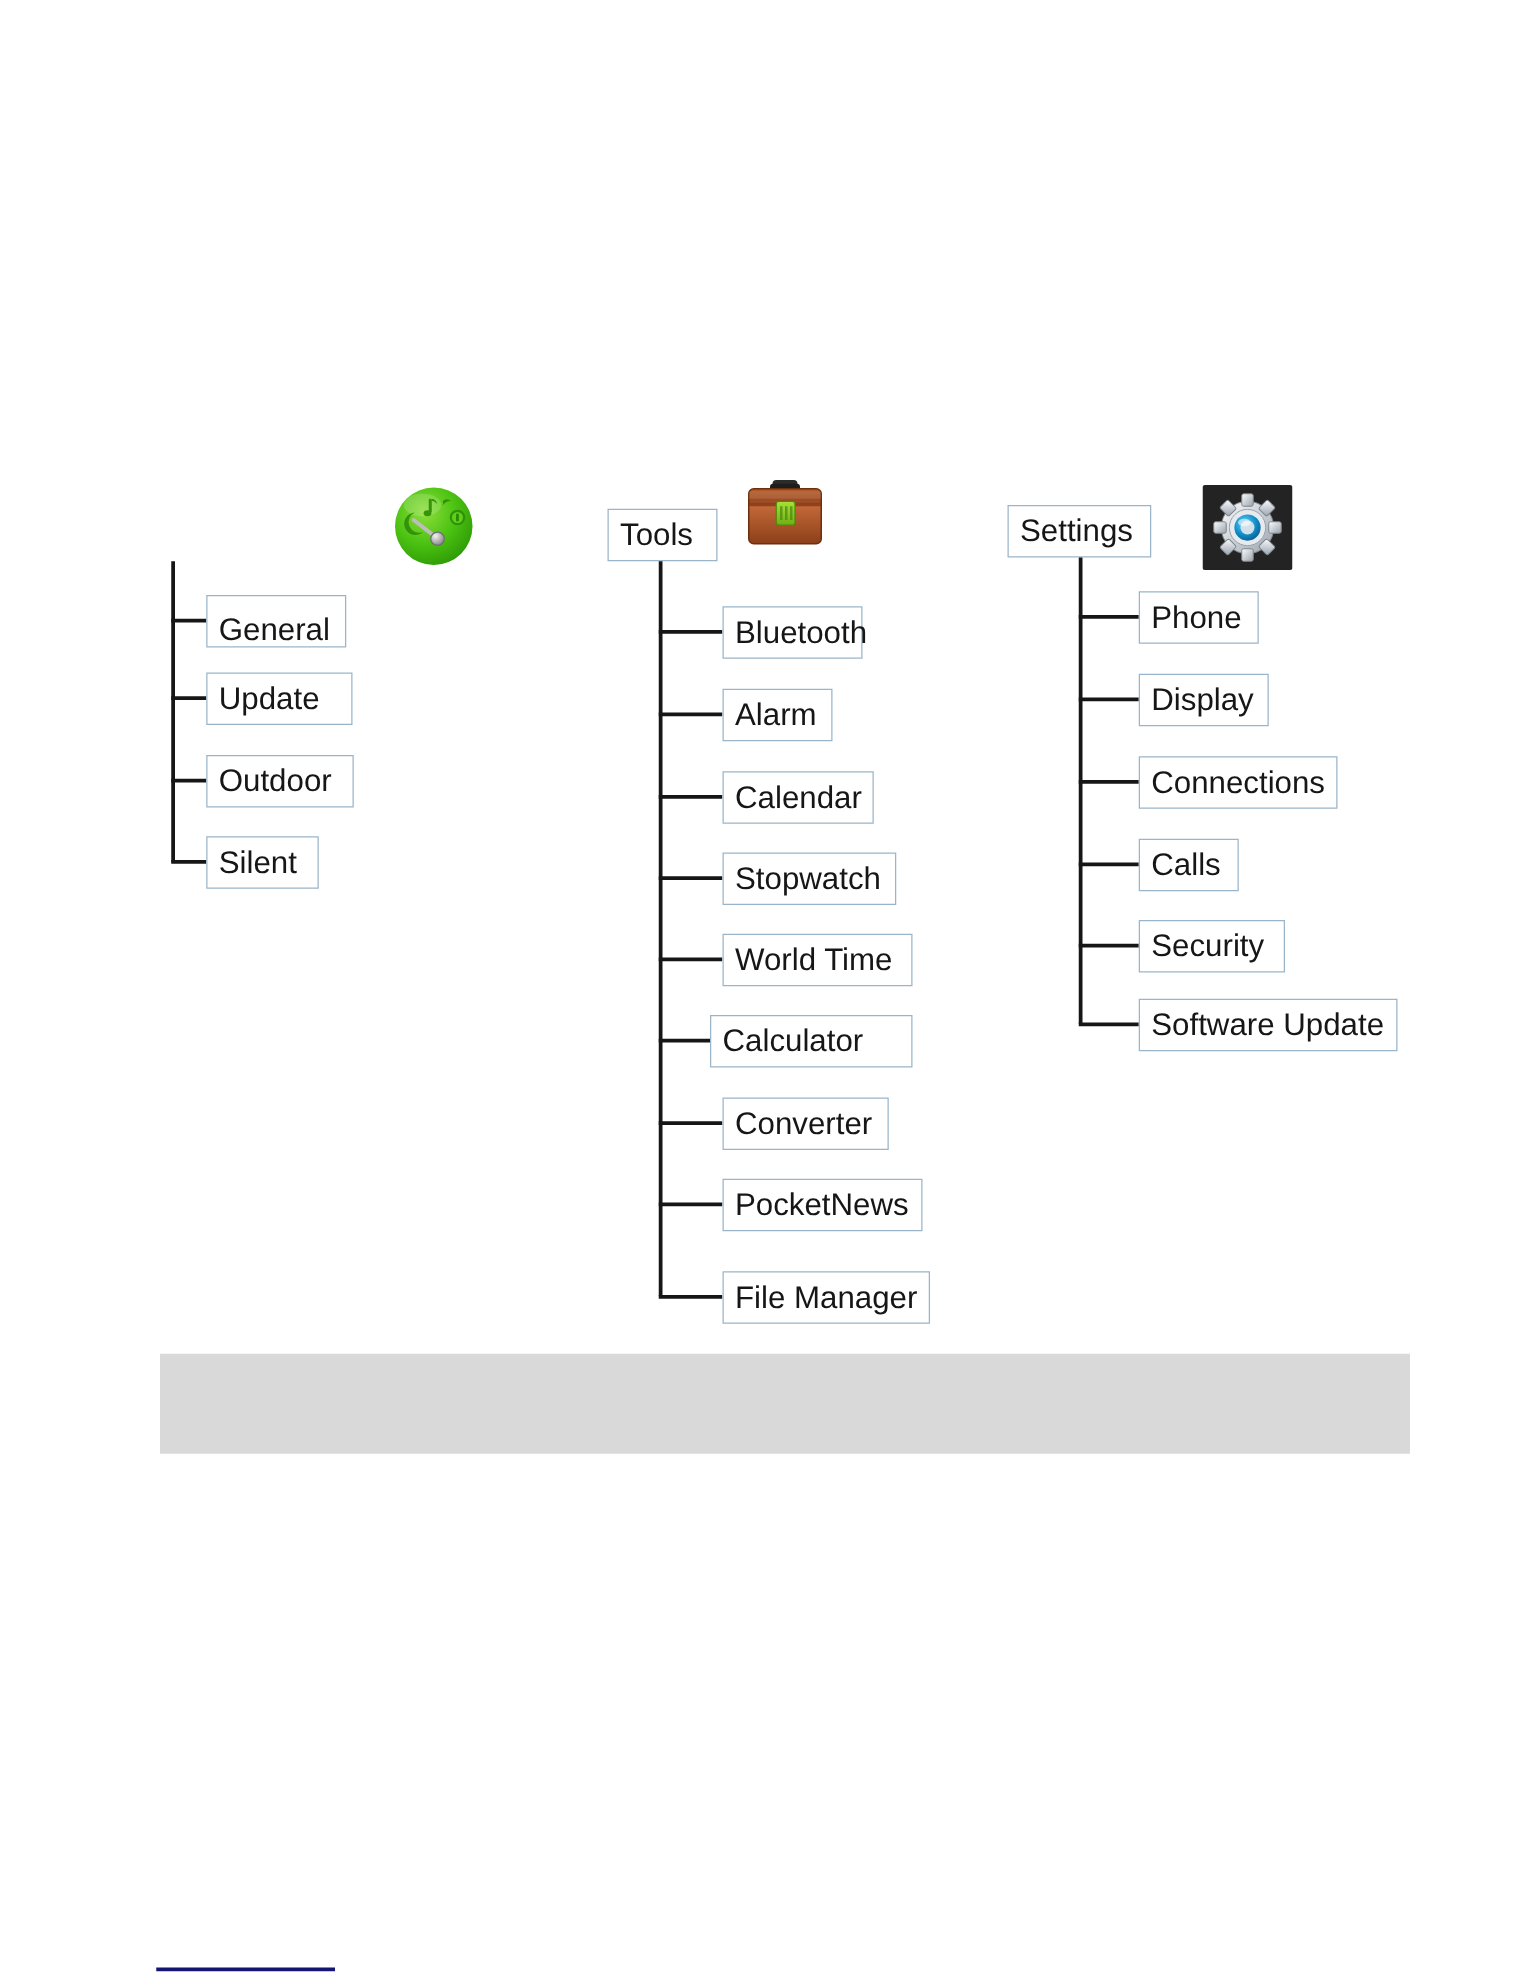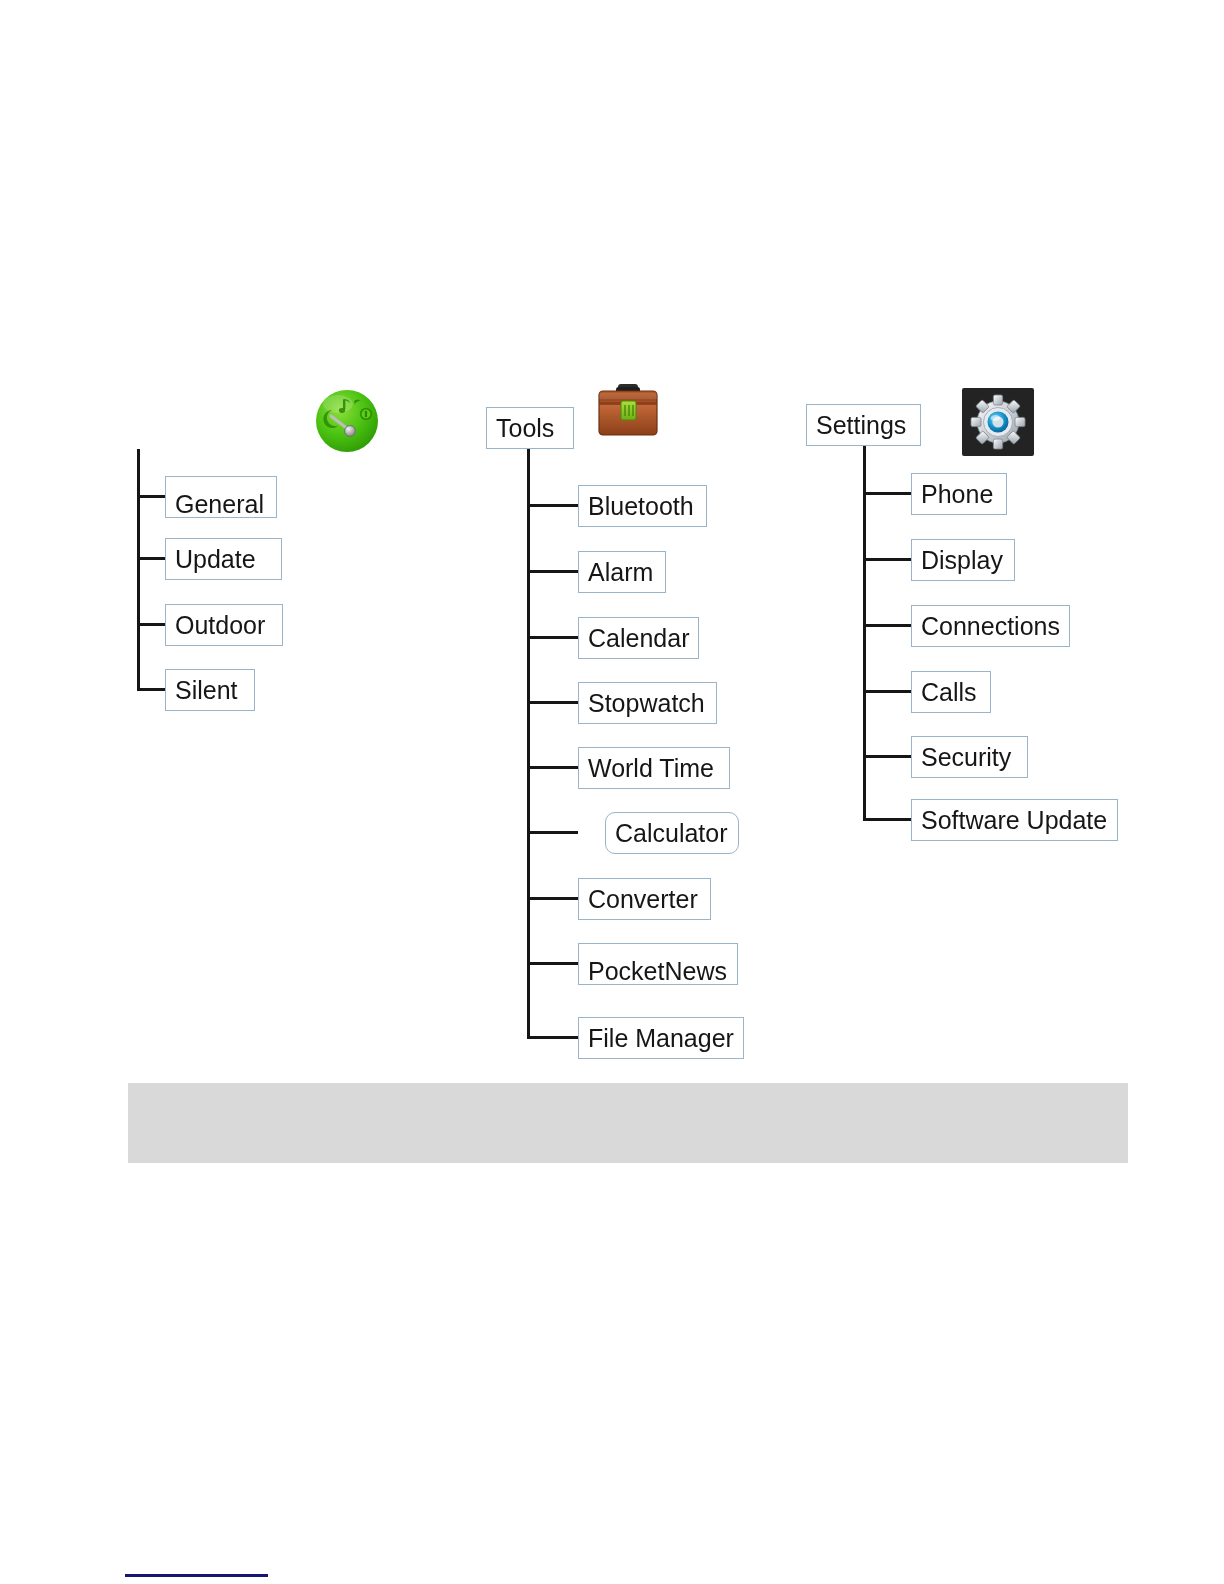--- a/index.html
+++ b/index.html
@@ -178,21 +178,21 @@
       </svg>
     </span>
 
     <div class="node root" style="left:486px;top:407px;width:88px;">
       <span>Tools</span>
     </div>
 
     <div class="vline" style="left:527px;top:449px;height:588px;"></div>
 
     <div class="hline" style="left:527px;top:504px;width:51px;"></div>
-    <div class="node child" style="left:578px;top:485px;width:129px;">
+    <div class="node child" style="left:578px;top:485px;width:112px;">
       <span>Bluetooth</span>
     </div>
 
     <div class="hline" style="left:527px;top:570px;width:51px;"></div>
     <div class="node child" style="left:578px;top:551px;width:88px;">
       <span>Alarm</span>
     </div>
 
     <div class="hline" style="left:527px;top:636px;width:51px;"></div>
     <div class="node child" style="left:578px;top:617px;width:121px;">
@@ -203,31 +203,31 @@
     <div class="node child" style="left:578px;top:682px;width:139px;">
       <span>Stopwatch</span>
     </div>
 
     <div class="hline" style="left:527px;top:766px;width:51px;"></div>
     <div class="node child" style="left:578px;top:747px;width:152px;">
       <span>World Time</span>
     </div>
 
     <div class="hline" style="left:527px;top:831px;width:51px;"></div>
-    <div class="node child" style="left:605px;top:812px;width:134px;border-radius:10px;">
+    <div class="node child" style="left:568px;top:812px;width:162px;">
       <span>Calculator</span>
     </div>
 
     <div class="hline" style="left:527px;top:897px;width:51px;"></div>
     <div class="node child" style="left:578px;top:878px;width:133px;">
       <span>Converter</span>
     </div>
 
     <div class="hline" style="left:527px;top:962px;width:51px;"></div>
-    <div class="node child" style="left:578px;top:943px;width:160px;align-items:flex-end;">
+    <div class="node child" style="left:578px;top:943px;width:160px;">
       <span>PocketNews</span>
     </div>
 
     <div class="hline" style="left:527px;top:1036px;width:51px;"></div>
     <div class="node child" style="left:578px;top:1017px;width:166px;">
       <span>File Manager</span>
     </div>
   </div>
 
   <div class="tree-column" style="left:0;top:0;width:1180px;height:860px;">

